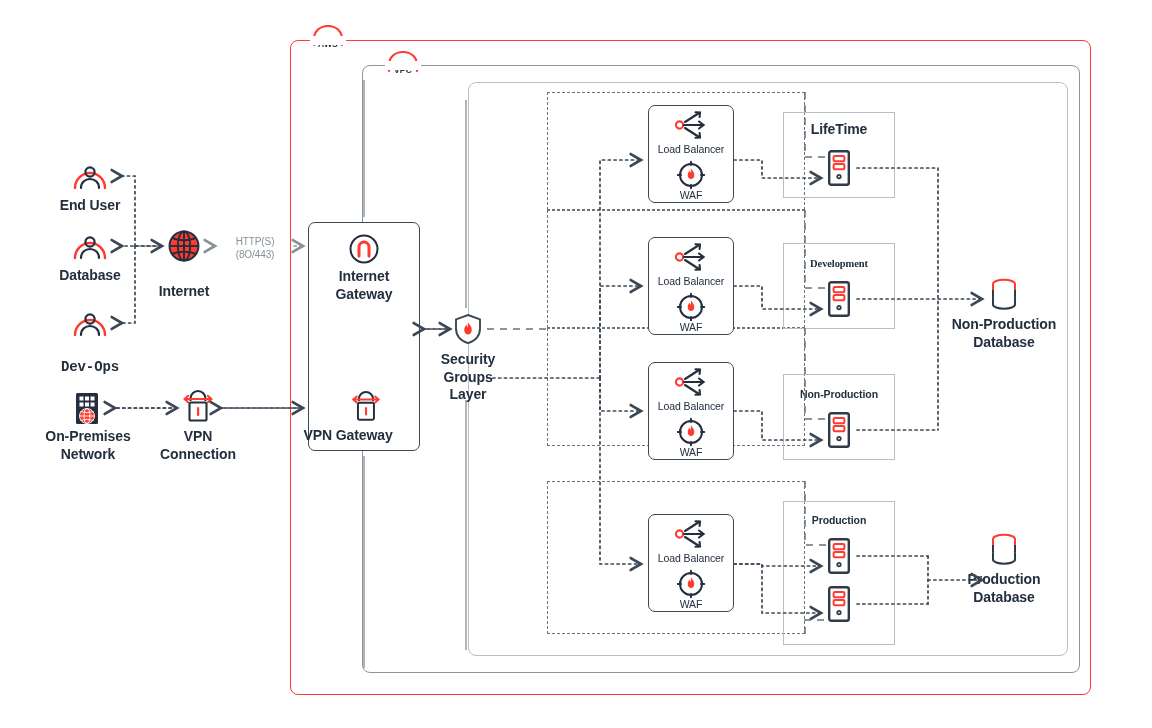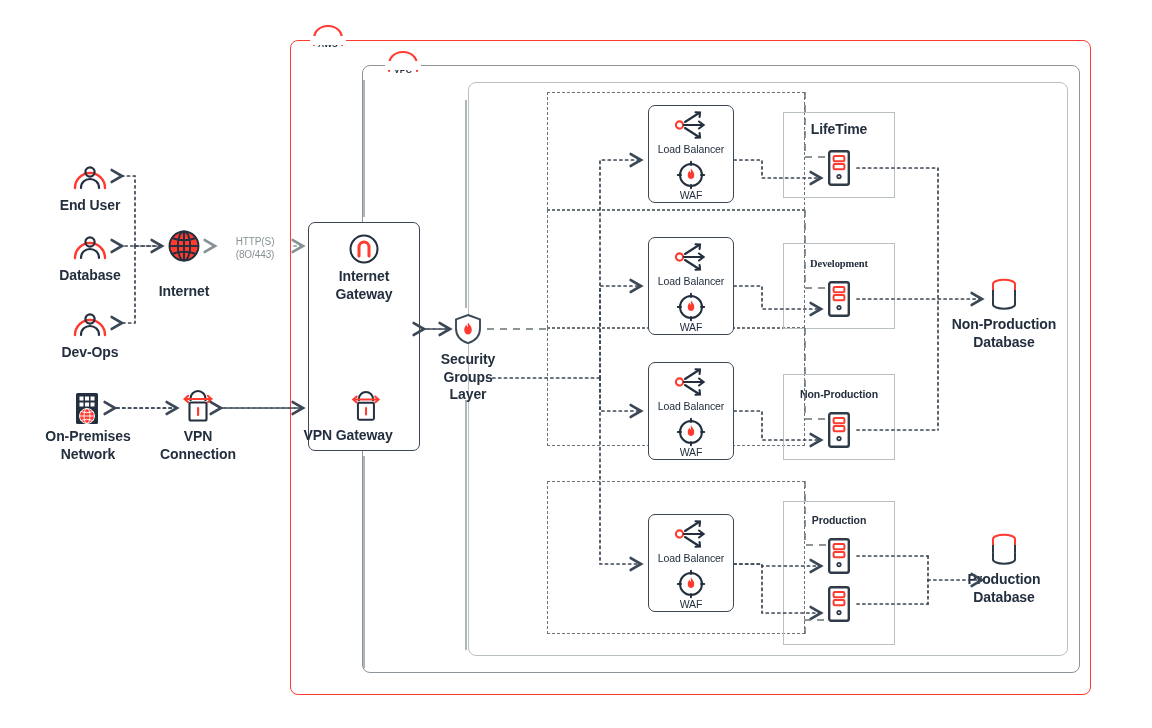--- a/index.html
+++ b/index.html
@@ -74,21 +74,21 @@
   </div>
   <div class="lbl" style="left:40px;top:267px;width:100px;">Database</div>
 
   <div class="abs" style="left:68px;top:305px;width:44px;height:44px;">
     <svg width="44" height="36" viewBox="0 0 44 36">
       <path d="M7 30 A15 15 0 1 1 37 30" fill="none" stroke="#ff3b30" stroke-width="2.4" stroke-linecap="round"></path>
       <circle cx="22" cy="14" r="4.6" fill="none" stroke="#232f3e" stroke-width="2.2"></circle>
       <path d="M13 30 C13 24 17.5 21 22 21 C26.5 21 31 24 31 30" fill="none" stroke="#232f3e" stroke-width="2.2" stroke-linecap="round"></path>
     </svg>
   </div>
-  <div class="lbl" style="left:40px;top:344px;width:100px;">Dev-Ops</div>
+  <div class="lbl" style="left:40px;top:359px;width:100px;font-family:Liberation Mono, monospace;">Dev-Ops</div>
 
   <div class="abs" style="left:68px;top:391px;width:40px;height:40px;">
     <svg width="40" height="38" viewBox="0 0 40 38">
       <rect x="8" y="2" width="22" height="31" rx="1.5" fill="#232f3e"></rect>
       <rect x="11.5" y="5.5" width="4" height="4" fill="#ffffff"></rect>
       <rect x="17" y="5.5" width="4" height="4" fill="#ffffff"></rect>
       <rect x="22.5" y="5.5" width="4" height="4" fill="#ffffff"></rect>
       <rect x="11.5" y="11.5" width="4" height="4" fill="#ffffff"></rect>
       <rect x="17" y="11.5" width="4" height="4" fill="#ffffff"></rect>
       <rect x="22.5" y="11.5" width="4" height="4" fill="#ffffff"></rect>

